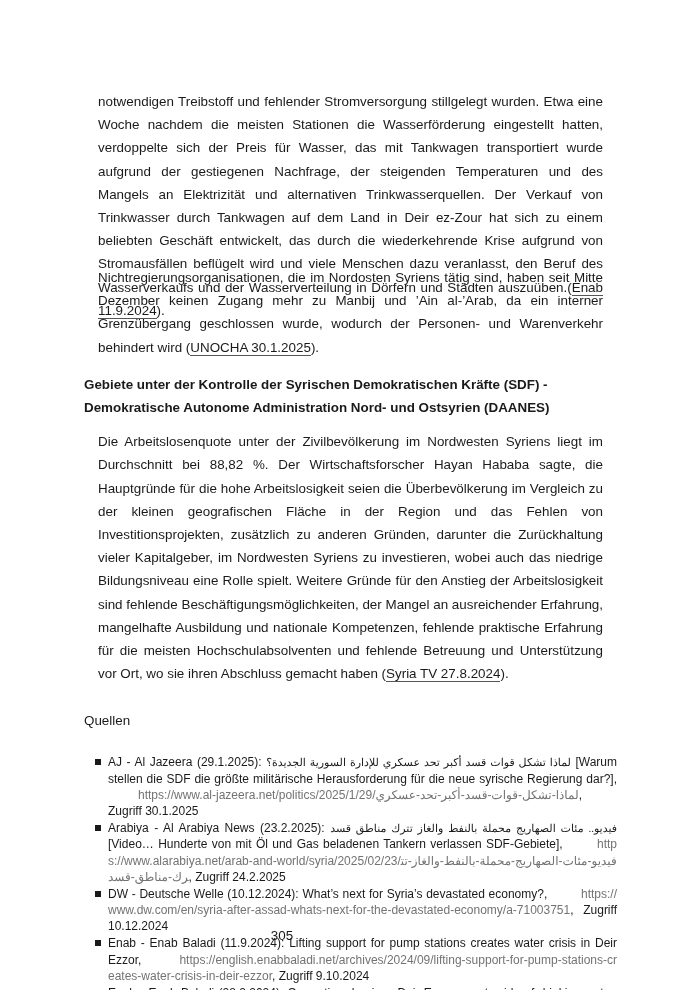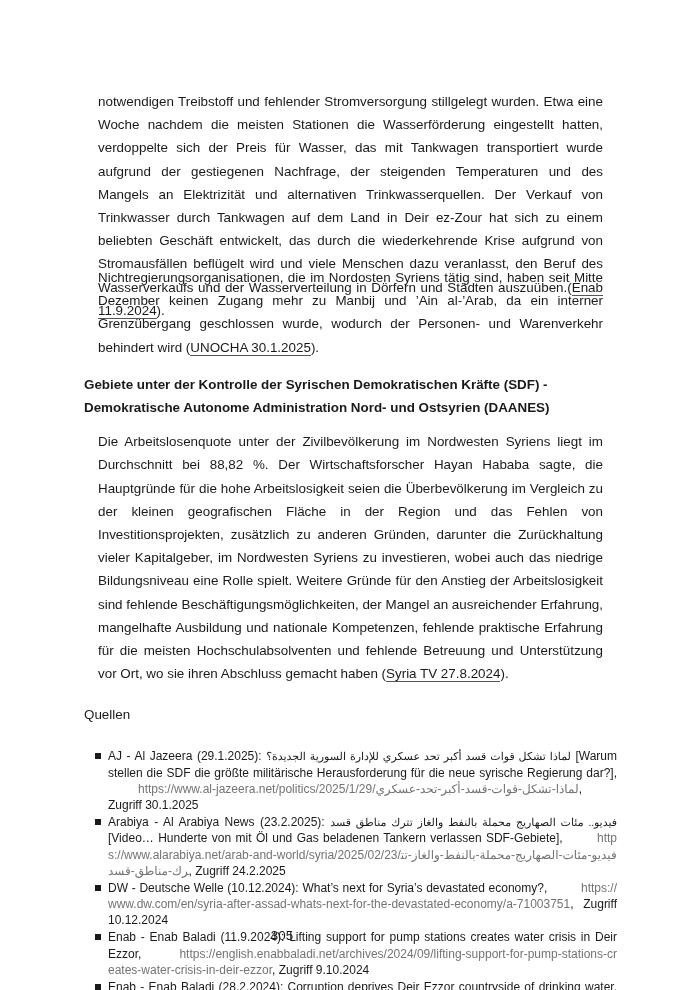--- a/index.html
+++ b/index.html
@@ -14,21 +14,21 @@
     }
     .cite { border-bottom: 1px solid #555; }
     .p1 { height: 162px; }
     .p2 { margin-top: 11px !important; }
     h3.h {
       margin: 0; font-size: 13.4px; line-height: 23.2px; font-weight: bold;
     }
     .h-arbeit { margin-top: 12px; }
     .h-sdf { margin-top: 12px; }
     .p3 { margin-top: 11px !important; }
-    .quellen { margin-top: 18px; font-size: 13.4px; line-height: 23px; }
+    .quellen { margin-top: 24px; font-size: 13.4px; line-height: 23px; }
     ul.refs {
       list-style: none; margin: 22px 0 0 0; padding: 0 0 0 24px;
       font-size: 12px; line-height: 16.3px;
     }
     ul.refs li { position: relative; text-align: justify; margin: 0 0 0.5px 0; word-break: break-all; }
     ul.refs li .txt { word-break: normal; }
     ul.refs li::before {
       content: ""; position: absolute; left: -13px; top: 5px;
       width: 6px; height: 6px; background: #1a1a1a;
     }

